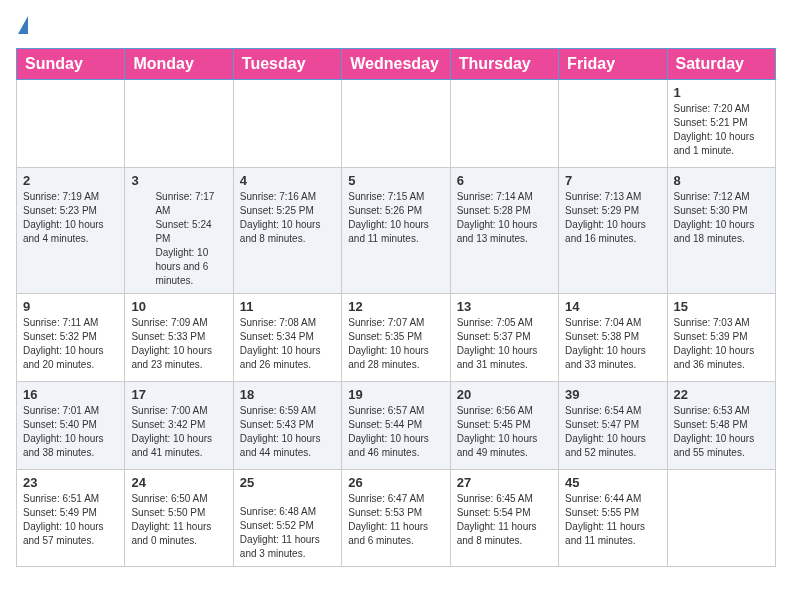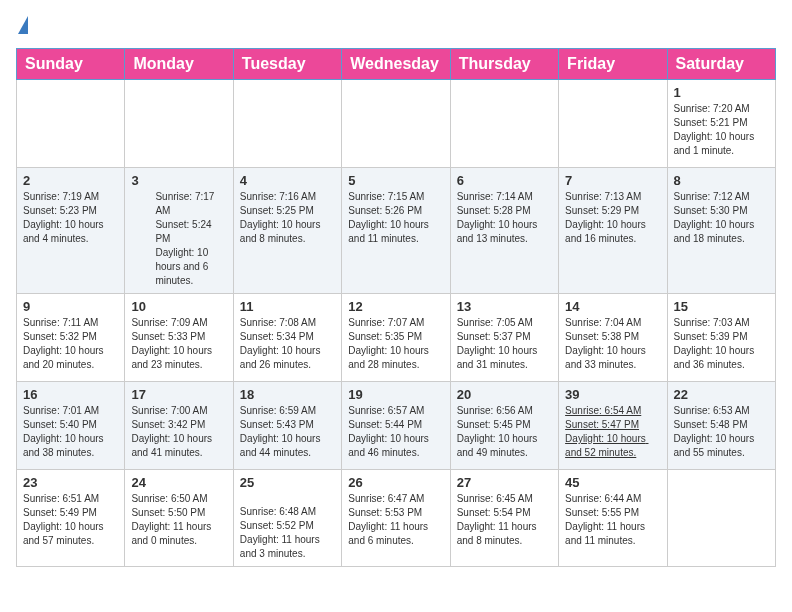--- a/index.html
+++ b/index.html
@@ -264,21 +264,21 @@
 Daylight: 10 hours and 46 minutes.</div>
           </td>
           <td>
             <span class="day-num">20</span>
             <div class="day-info" style="white-space: pre-wrap;">Sunrise: 6:56 AM
 Sunset: 5:45 PM
 Daylight: 10 hours and 49 minutes.</div>
           </td>
           <td>
             <span class="day-num">39</span>
-            <div class="day-info" style="white-space: pre-wrap; text-decoration: underline;">Sunrise: 6:54 AM
+            <div class="day-info" style="white-space: pre-wrap;">Sunrise: 6:54 AM
 Sunset: 5:47 PM
 Daylight: 10 hours and 52 minutes.</div>
           </td>
           <td>
             <span class="day-num">22</span>
             <div class="day-info" style="white-space: pre-wrap;">Sunrise: 6:53 AM
 Sunset: 5:48 PM
 Daylight: 10 hours and 55 minutes.</div>
           </td>
         </tr>

